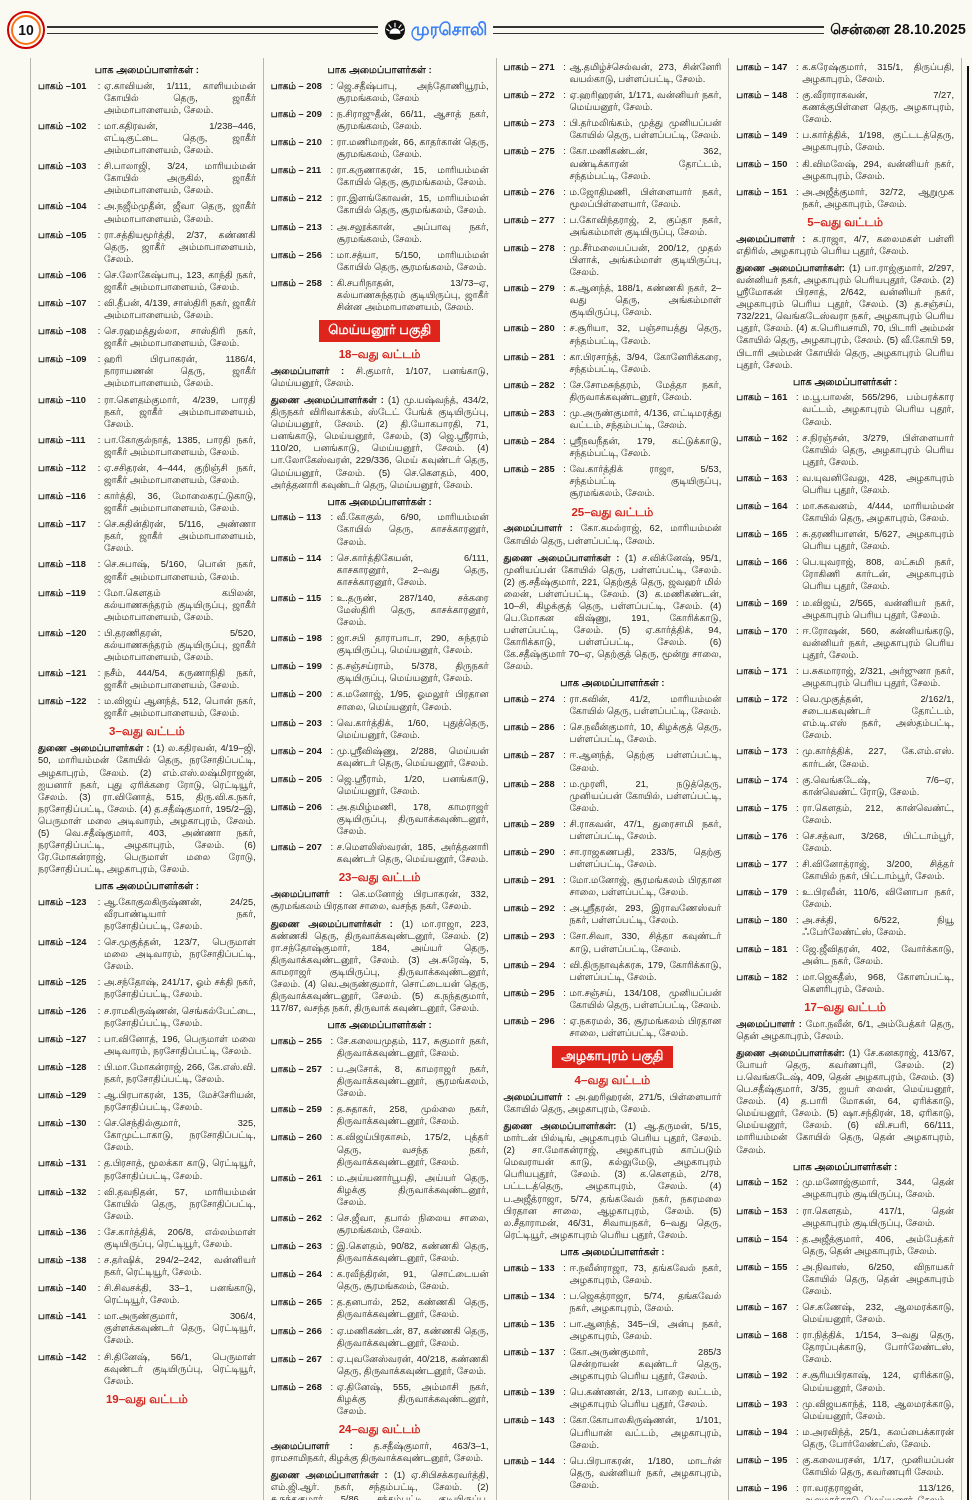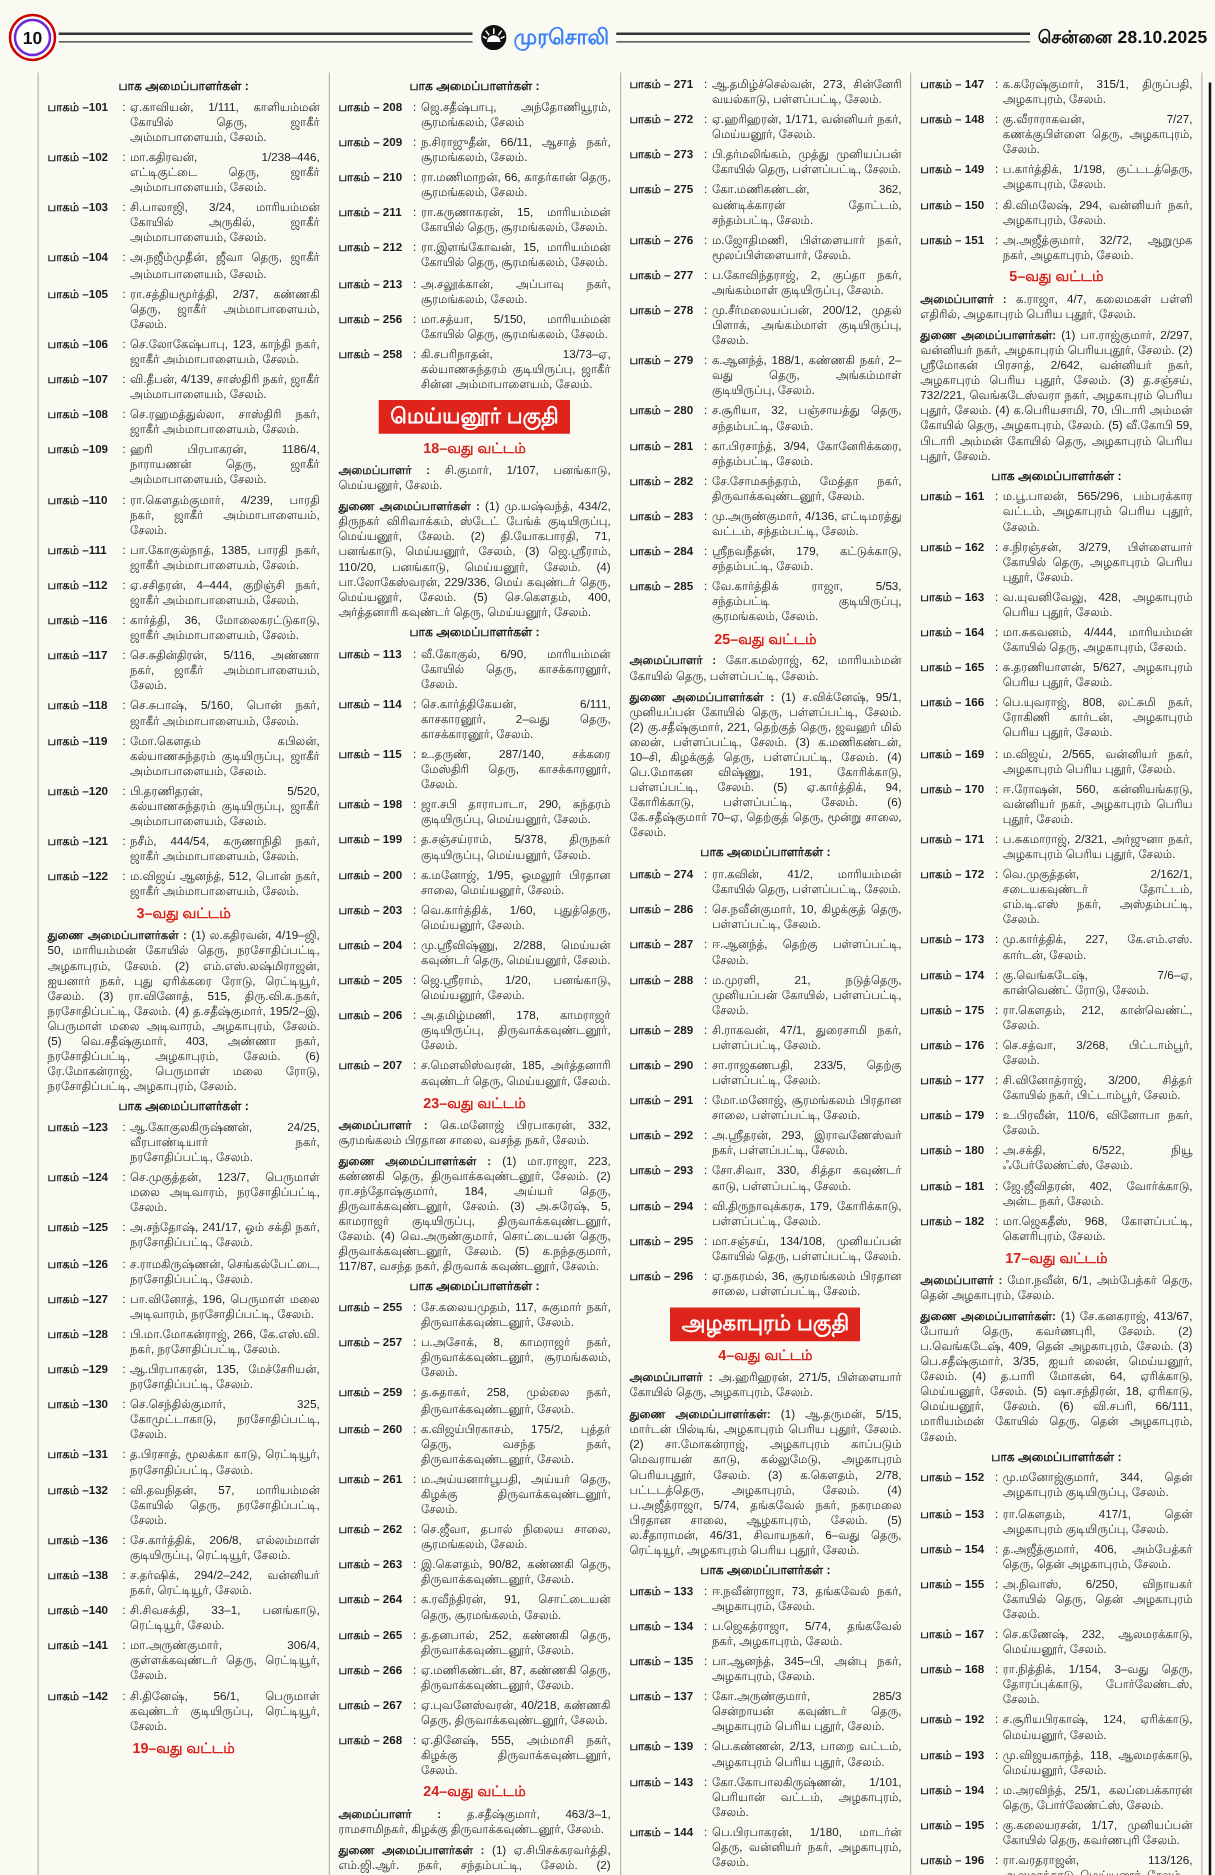--- a/index.html
+++ b/index.html
@@ -5,38 +5,38 @@
   html,body{margin:0;padding:0;}
   body{
     width:972px;min-height:1500px;background:#fbfaf2;
     font-family:"Liberation Sans","DejaVu Sans",sans-serif;
     color:#1c1c1c;position:relative;
   }
   .page{position:relative;width:972px;min-height:1500px;overflow:hidden;}
   .page::after{content:"";position:absolute;top:66px;bottom:4px;right:3px;width:2px;background:#111;}
   
   .hdr{display:flex;align-items:center;height:40px;padding:10px 6px 0 8px;gap:6px;}
-  .pn{flex:0 0 auto;width:26px;height:26px;border:2px solid #6d28d9;border-radius:50%;
+  .pn{flex:0 0 auto;width:26px;height:26px;border:2px solid #f97316;border-radius:50%;
       outline:2px solid #c00;outline-offset:2px;display:flex;align-items:center;justify-content:center;
       font-weight:bold;font-size:14px;color:#111;background:#fff;margin-left:3px;}
   .hline{flex:1 1 auto;height:5px;border-top:2px solid #333;border-bottom:1px solid #333;}
   .brand{flex:0 0 auto;display:flex;align-items:center;gap:5px;font-size:17px;font-weight:bold;color:#3b82f6;}
   .logo{width:22px;height:22px;}
   .ed{flex:0 0 auto;font-size:14px;font-weight:bold;color:#111;letter-spacing:.2px;}
   
   .cols{display:flex;gap:0;padding:8px 10px 6px 30px;}
   .column{flex:1 1 0;padding:2px 7px 6px 7px;border-left:1px solid #b7b7ab;font-size:9.3px;line-height:1.3;}
   .column:first-child{border-left:1px solid #b7b7ab;}
   .column:last-child{border-right:1px solid #b7b7ab;}
   .para{margin:2px 0 5px 0;text-align:justify;}
   .para b{font-weight:bold;}
   .sec-label{text-align:center;font-weight:bold;font-size:9.8px;margin:4px 0 3px 0;}
   .ward{text-align:center;color:#d6231c;font-weight:bold;font-size:11.5px;margin:5px 0 3px 0;}
   .region-wrap{text-align:center;margin:7px 0 2px 0;}
-  .region{display:inline-block;background:#df241c;color:#fff;font-weight:bold;font-size:17px;padding:2px 9px 3px 9px;}
+  .region{display:inline-block;background:#df241c;color:#fff;font-weight:bold;font-size:13px;padding:2px 9px 3px 9px;}
   .entries{margin:1px 0 3px 0;}
   .entry{display:flex;margin:0 0 4px 0;}
   .elabel{flex:0 0 56px;font-weight:bold;white-space:nowrap;}
   .ecolon{flex:0 0 10px;text-align:center;}
   .etext{flex:1 1 auto;text-align:justify;}
 </style>
 </head>
 <body>
 
 <div class="page">

